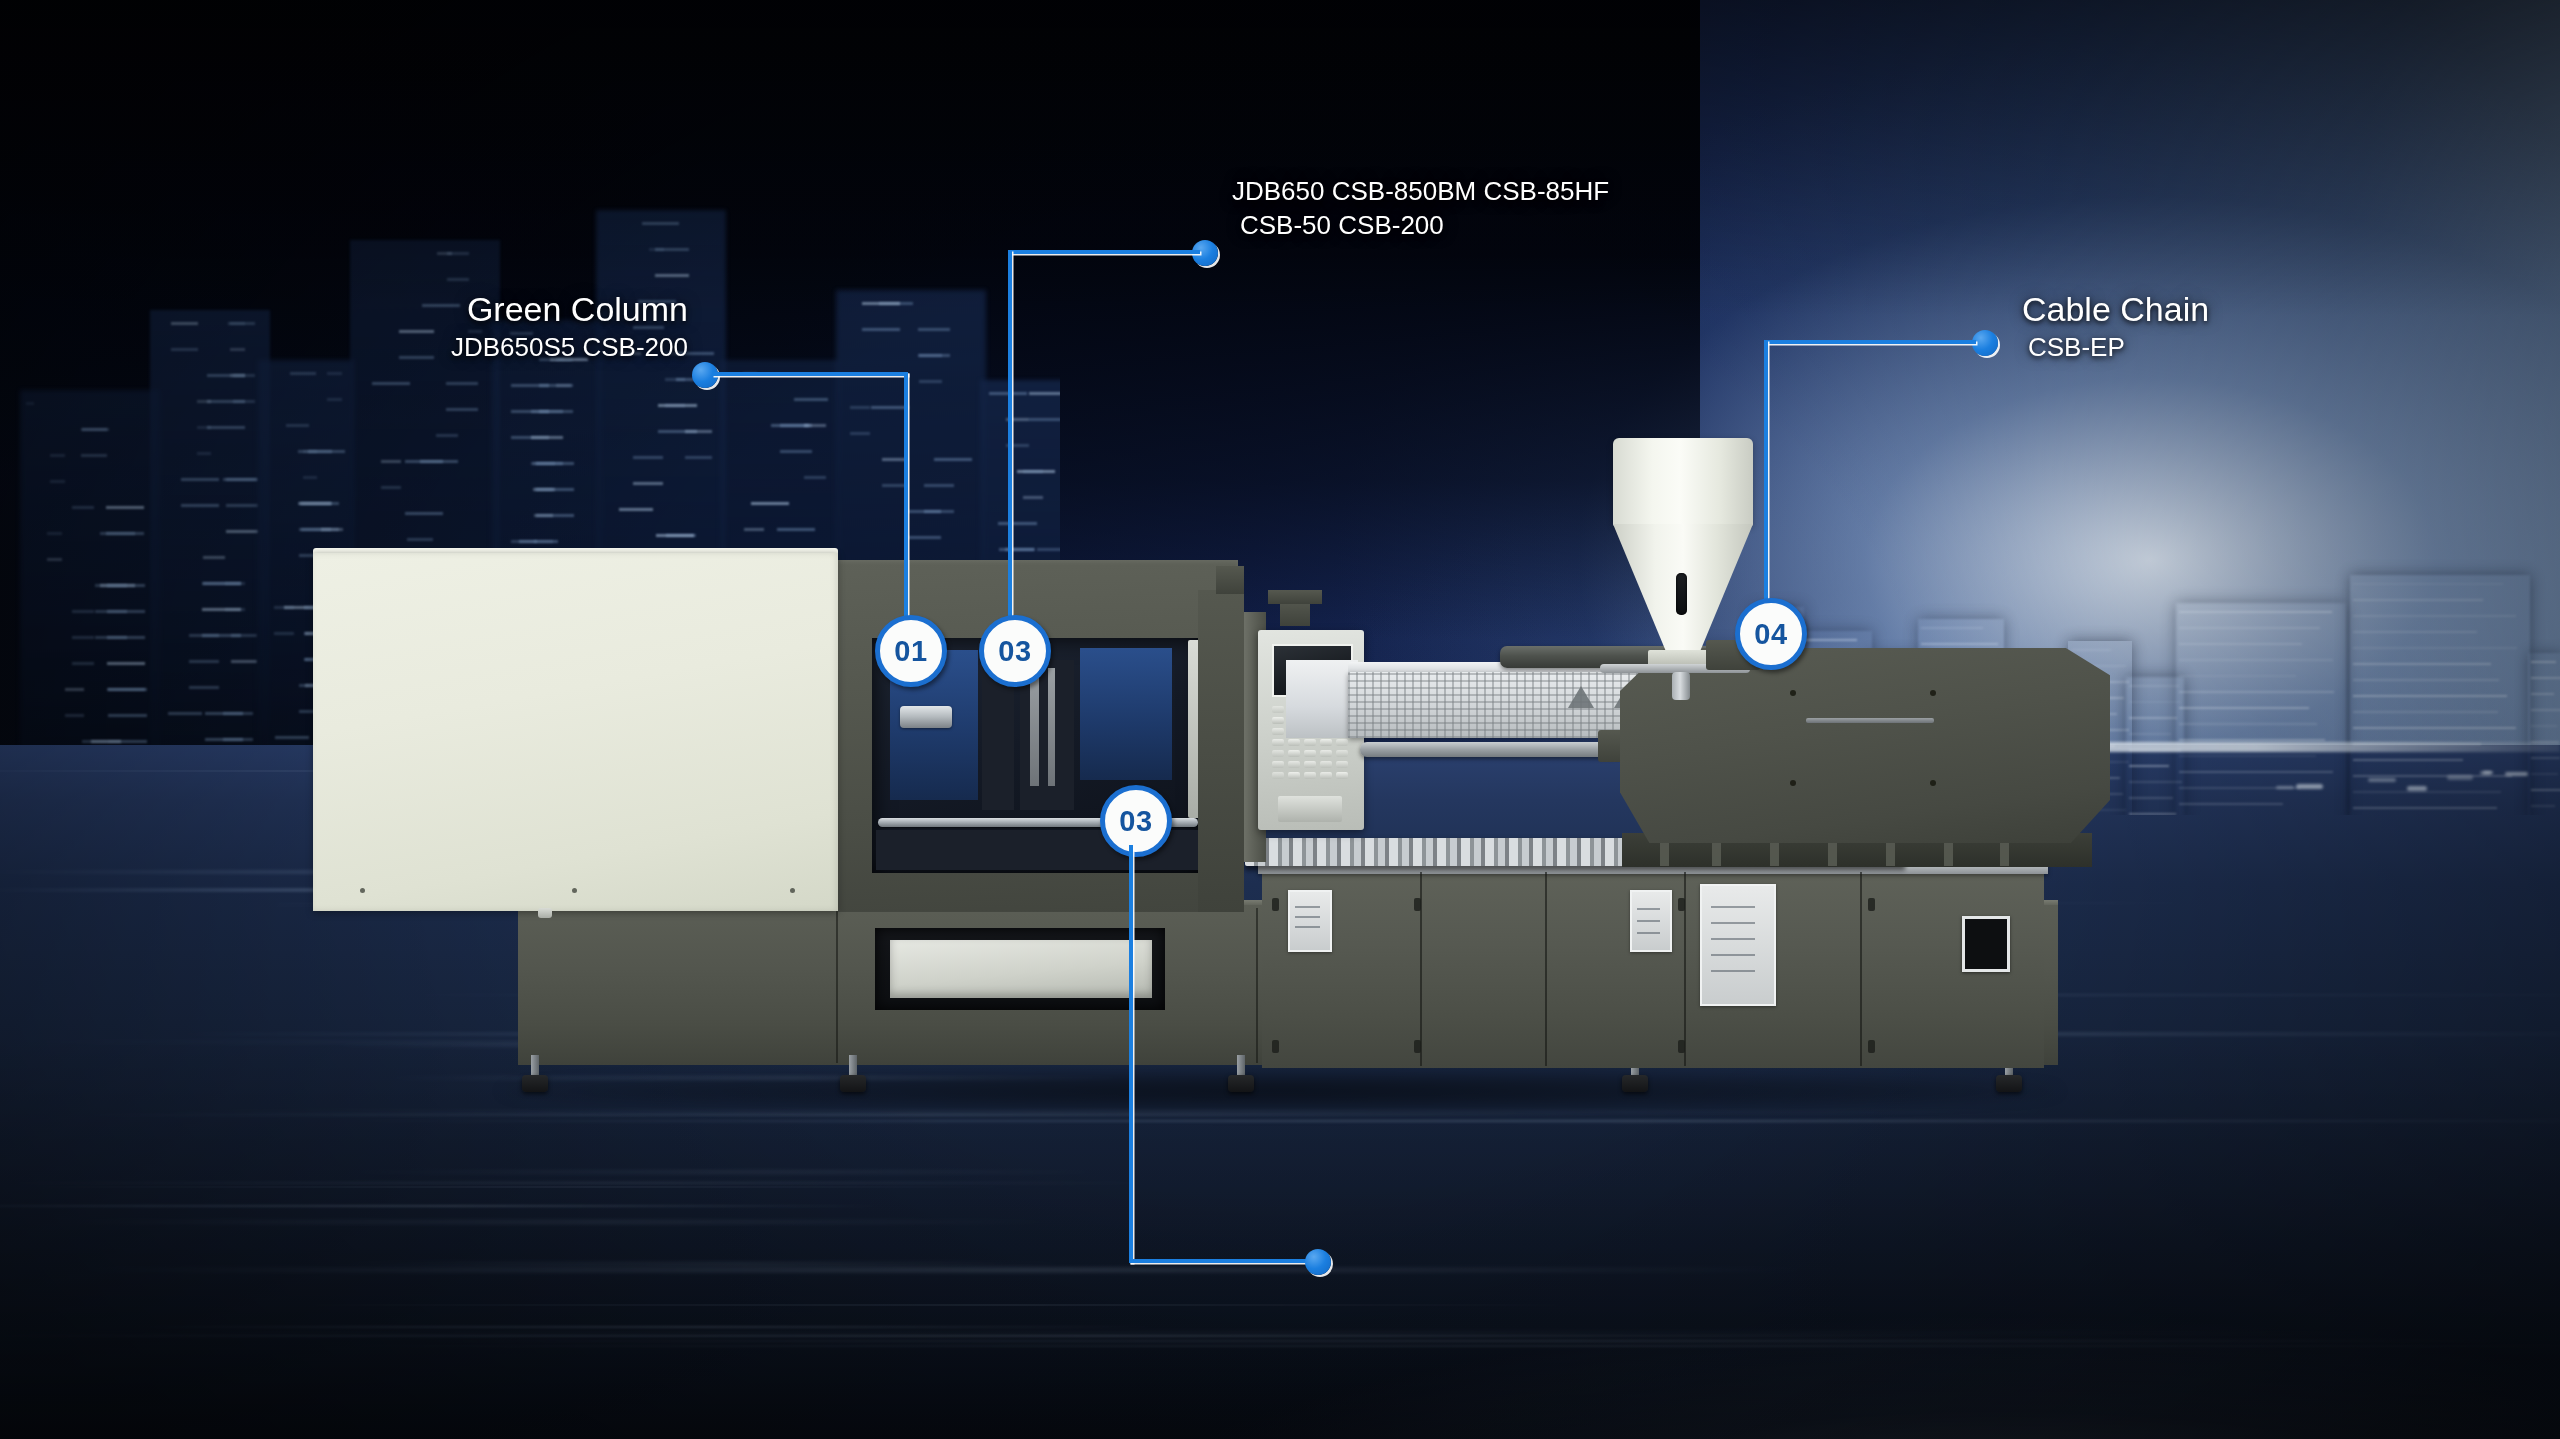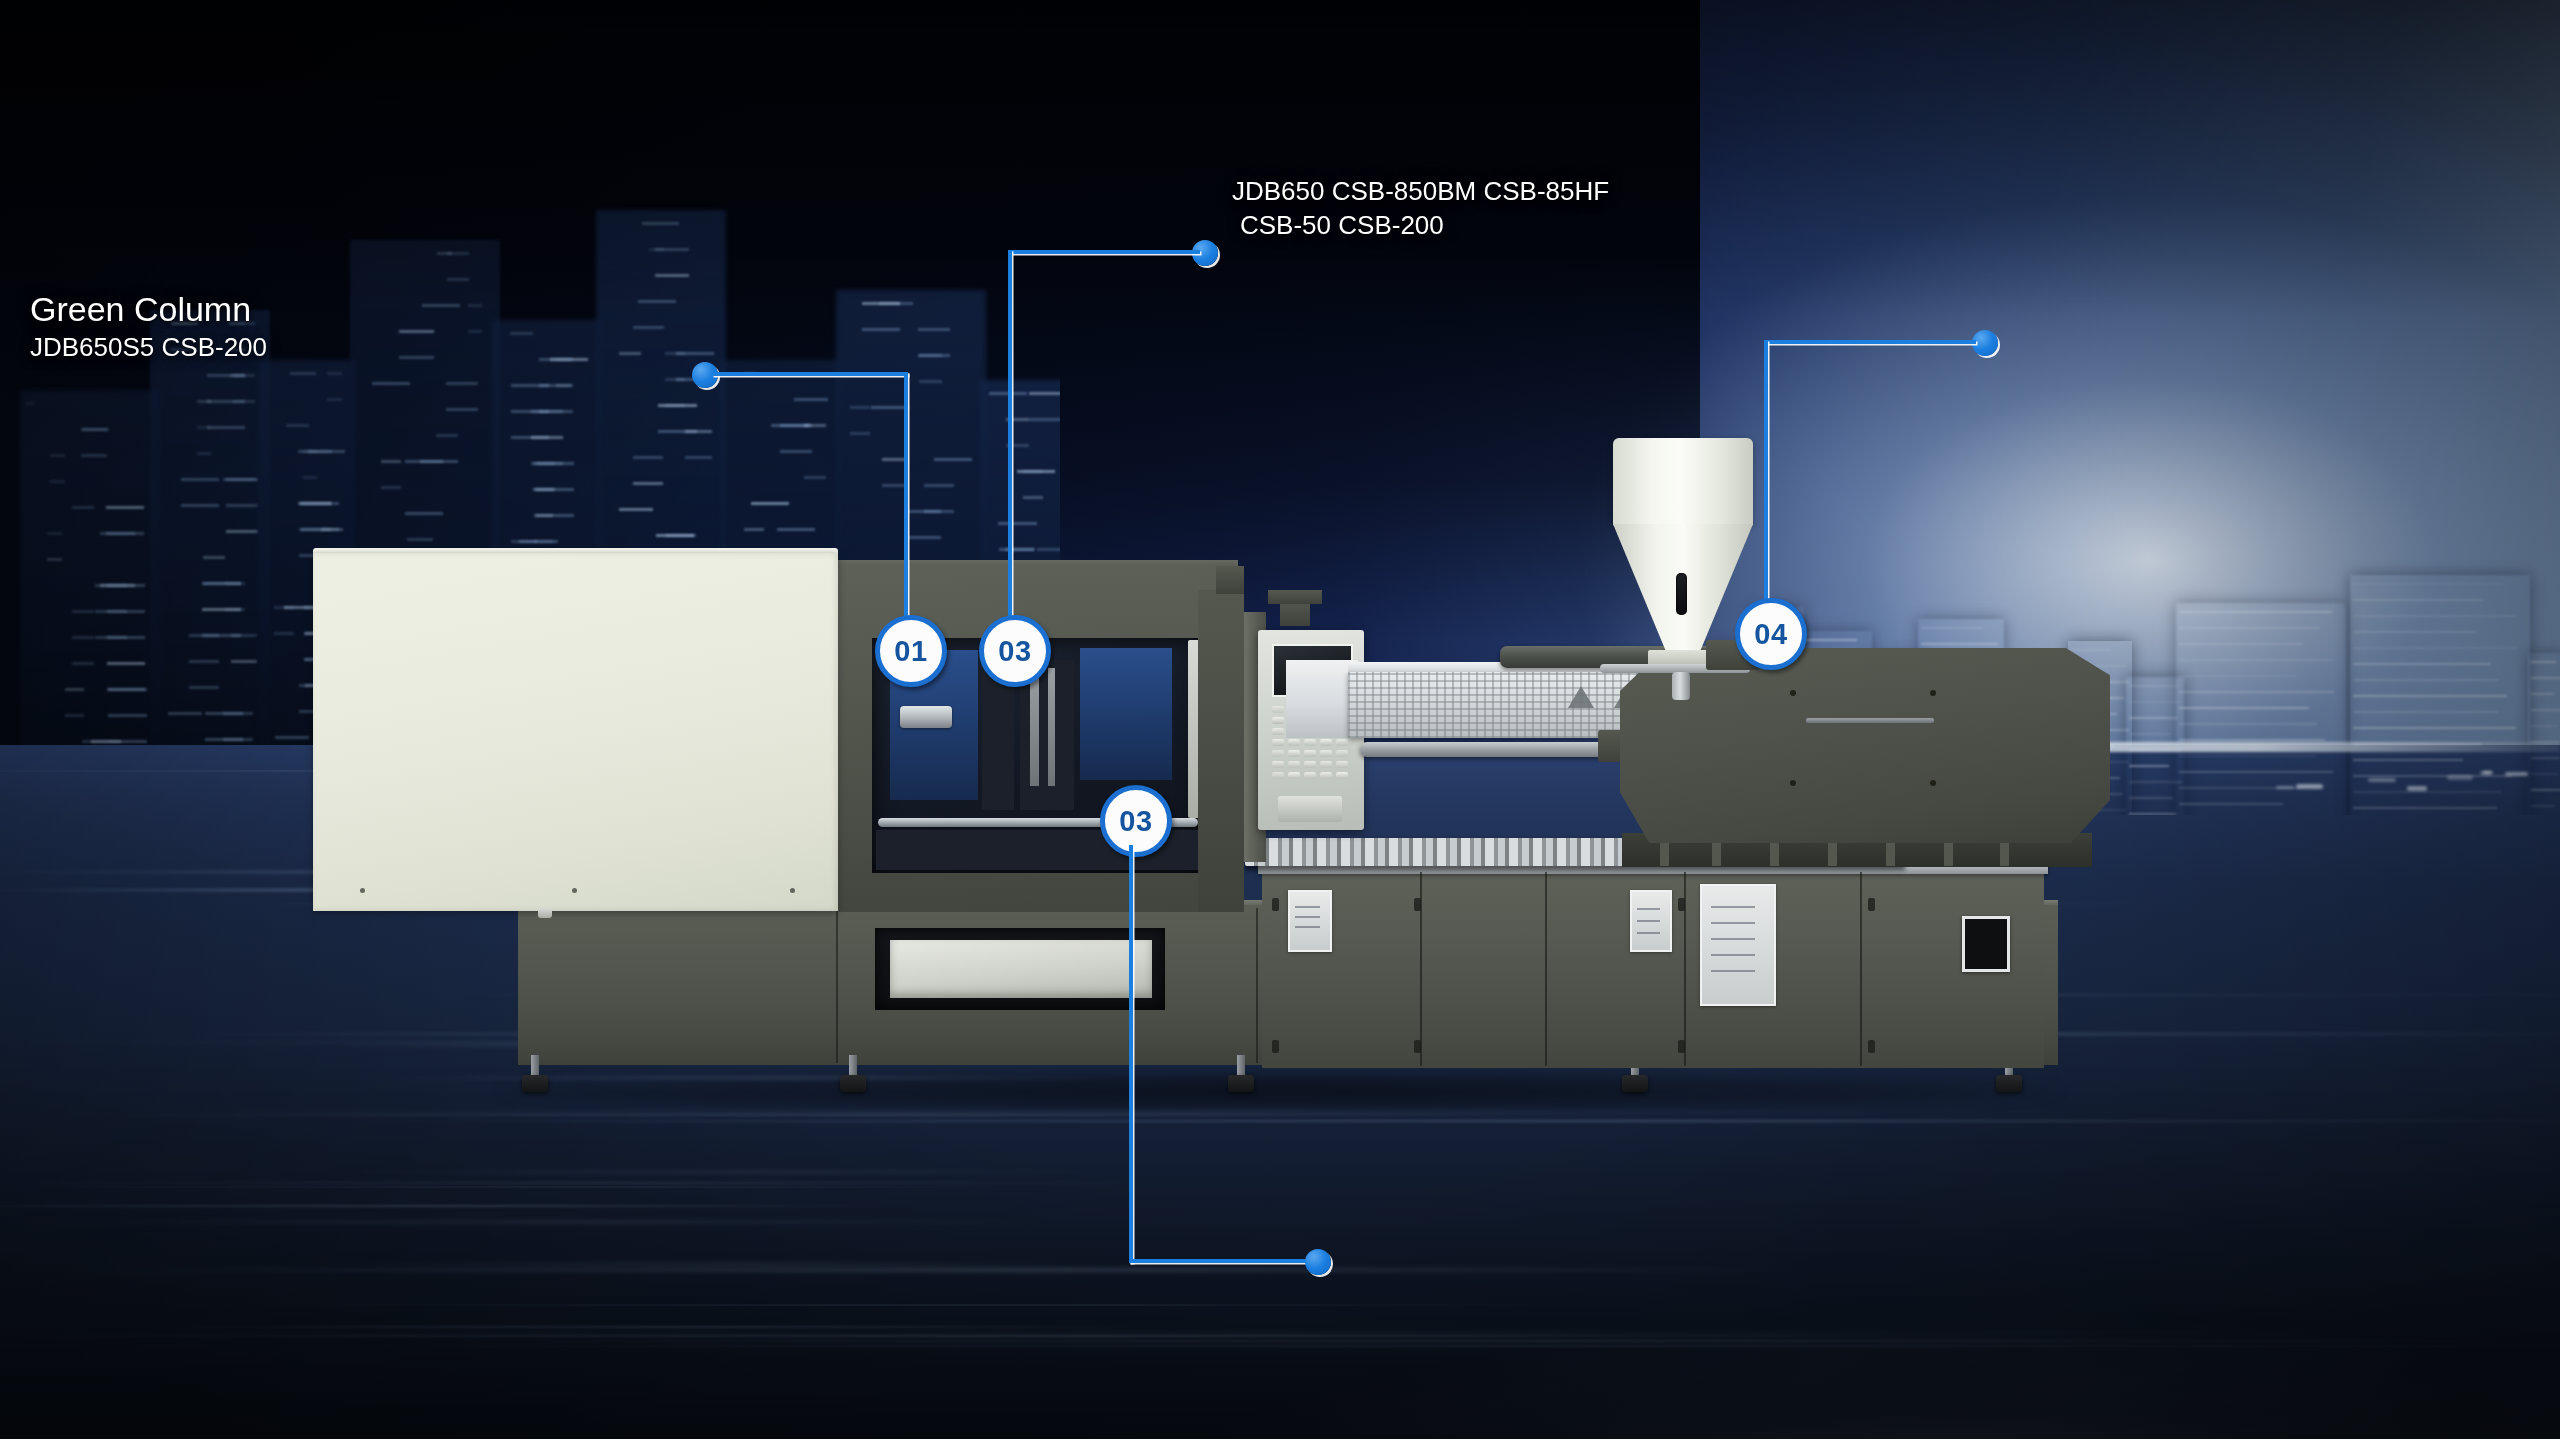--- a/index.html
+++ b/index.html
@@ -178,21 +178,21 @@
     background:radial-gradient(circle at 34% 30%, #5aa8f0 0%, #1b7fe0 48%, #1268c4 100%);
     box-shadow:2px 2px 0 rgba(255,255,255,.9);}
   .badge{position:absolute;width:62px;height:62px;border-radius:50%;
     background:#fbfcfb;border:5px solid #1b6fd0;
     display:flex;align-items:center;justify-content:center;
     font-size:29px;font-weight:700;color:#15559f;letter-spacing:.5px;
     box-shadow:2px 3px 4px rgba(0,0,0,.45);}
   .lbl{position:absolute;color:#ffffff;text-shadow:0 2px 5px rgba(0,0,0,.85),0 0 14px rgba(0,0,0,.6);white-space:nowrap;}
   .lbl .t{font-size:34px;font-weight:400;line-height:1.26;}
   .lbl .s{font-size:26px;font-weight:400;line-height:1.30;}
-  .lbl.right{text-align:left;margin-left:30px;}
+  .lbl.right{text-align:right;}
 </style>
 </head>
 <body>
 
 <div id="stage">
 
   <div class="bg-base"></div>
   <div class="bg-top-dark"></div>
 
   <div class="city-l" id="cityL">
@@ -887,19 +887,23 @@
     <div class="dot" style="left:1192px;top:240px;"></div>
     <div class="leader h" style="left:1008px;top:250px;width:192px;"></div>
     <div class="leader v" style="left:1008px;top:250px;height:372px;"></div>
     <div class="badge" style="left:979px;top:615px;">03</div>
 
     <div class="badge" style="left:1100px;top:785px;">03</div>
     <div class="leader v" style="left:1129px;top:845px;height:418px;"></div>
     <div class="leader h" style="left:1129px;top:1259px;width:188px;"></div>
     <div class="dot" style="left:1305px;top:1249px;"></div>
 
+    <div class="lbl" style="left:2022px;top:288px;">
+      <div class="t">Cable Chain</div>
+      <div class="s" style="padding-left:6px">CSB-EP</div>
+    </div>
     <div class="dot" style="left:1972px;top:330px;"></div>
     <div class="leader h" style="left:1764px;top:340px;width:212px;"></div>
     <div class="leader v" style="left:1764px;top:340px;height:262px;"></div>
     <div class="badge" style="left:1735px;top:598px;">04</div>
 
   </div>
 </div>
 
 </body></html>

